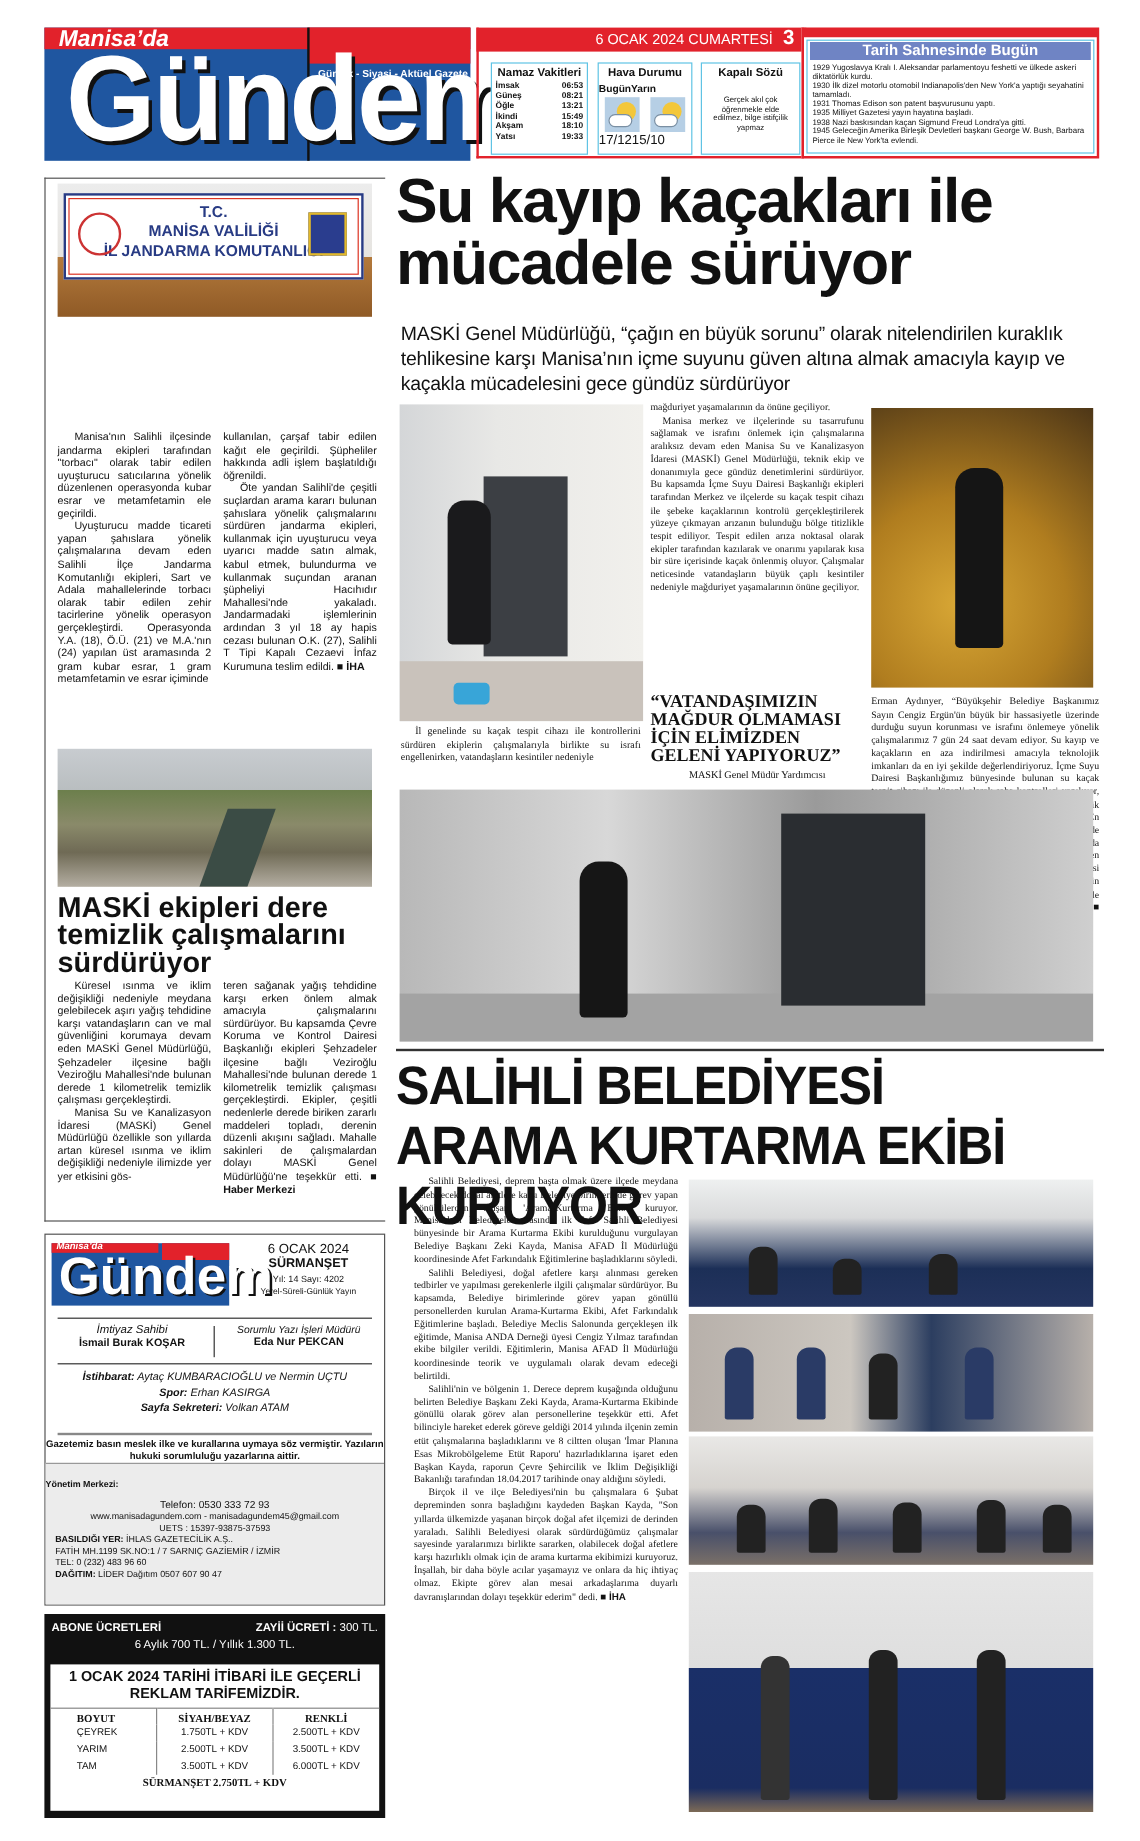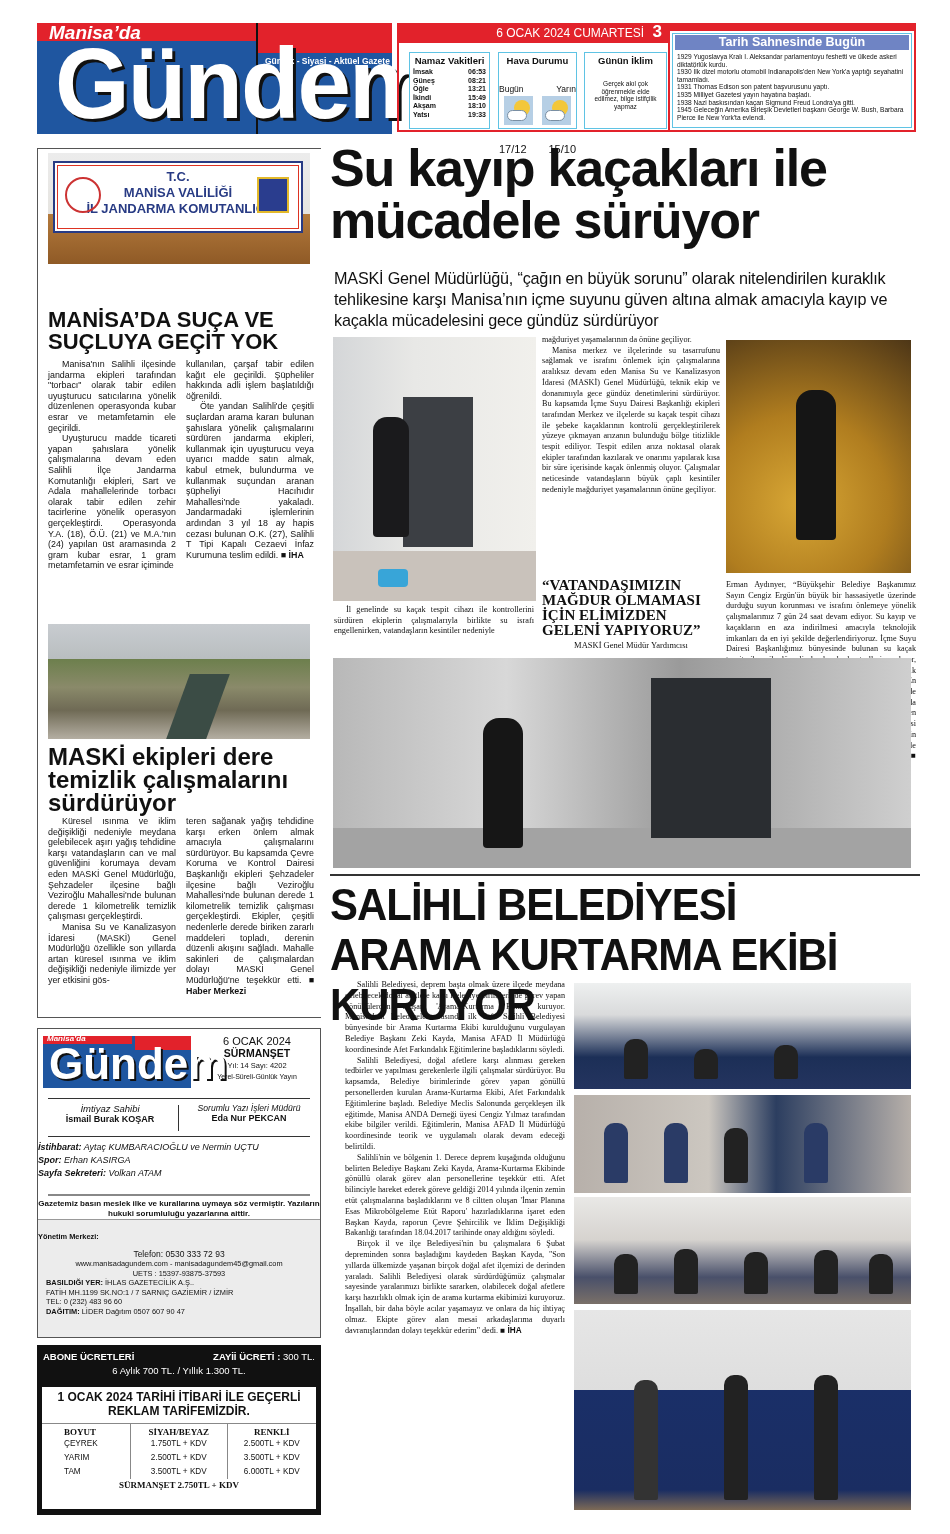--- a/index.html
+++ b/index.html
@@ -16,26 +16,26 @@
 #infobox{left:397px;top:23px;width:273px;height:109px;border:2px solid #e2222b;border-top:none}
 #infobox .datebar{position:absolute;left:-2px;top:0;width:275px;height:20px;background:#e2222b;color:#fff;font-size:12px;text-align:right;padding-right:28px;line-height:20px}
 #infobox .pagenum{position:absolute;right:6px;top:-1px;color:#fff;font-weight:bold;font-size:17px}
 .box{position:absolute;border:1.5px solid #5fc3e4;background:#fff}
 .box h4{font-size:9.5px;font-weight:bold;text-align:center;margin-top:2px}
 .prayer{left:10px;top:29px;width:81px;height:77px}
 .prayer table{width:100%;font-size:7px;font-weight:bold;border-collapse:collapse;margin-top:2px;padding:0 3px}
 .prayer td{padding:0 3px;line-height:8.6px}
 .prayer td.t{text-align:right}
 .weather{left:99px;top:29px;width:79px;height:77px}
-.weather .days{display:flex;justify-content:space-between;font-size:8.5px;font-weight:normal;margin-top:18px}
+.weather .days{display:flex;justify-content:flex-start;font-size:8.5px;font-weight:bold;margin-top:3px}
 .weather .icons{display:flex;justify-content:space-around;margin-top:2px}
 .wicon{width:29px;height:29px;background:#b6cfe5;position:relative;overflow:hidden}
 .wicon .sun{position:absolute;right:3px;top:4px;width:16px;height:16px;border-radius:50%;background:#f3c73a}
 .wicon .cloud{position:absolute;left:3px;top:14px;width:20px;height:11px;border-radius:6px;background:#fff;border:1px solid #7a8fa3}
-.weather .temps{display:flex;justify-content:space-between;font-size:11px;margin-top:18px}
+.weather .temps{display:flex;justify-content:flex-start;font-size:11px;margin-top:1px}
 .quote{left:185px;top:29px;width:83px;height:77px}
 .quote p{font-size:6.5px;text-align:center;margin-top:14px;padding:0 5px;line-height:7.5px}
 #tarih{left:668px;top:23px;width:248px;height:109px;border:2px solid #e2222b;border-top:8px solid #e2222b;background:#fff}
 #tarih .inner{position:absolute;left:2px;top:2px;right:2px;bottom:2px;border:1px solid #5fc3e4}
 #tarih .title{background:#6f84c4;color:#fff;font-weight:bold;font-size:12.5px;text-align:center;line-height:15px;margin:1px 2px}
 #tarih ul{list-style:none;font-size:6.6px;line-height:7.6px;padding:2px 4px}
 
 #leftcol{left:37px;top:148px;width:284px;height:870px;border:1.5px solid #555;border-right:none}
 .photo{position:absolute;overflow:hidden}
 #p-jandarma{left:10px;top:4px;width:262px;height:111px;background:linear-gradient(#ececec 0,#e6e4e0 55%,#b47a3c 55%,#8f5a26 100%)}
@@ -62,21 +62,21 @@
 #mini-logo .g{position:absolute;left:6px;top:4px;color:#fff;font-weight:bold;font-size:44px;line-height:48px;text-shadow:2px 2px 0 #111}
 .imp-date{position:absolute;left:160px;top:6px;width:118px;text-align:center}
 .imp-date .d1{font-size:11px}
 .imp-date .d2{font-size:10.5px;font-weight:bold}
 .imp-date .d3{font-size:7.5px;margin-top:2px}
 .imp-date .d4{font-size:7px;margin-top:3px}
 .hr{position:absolute;left:10px;right:10px;height:1px;background:#333}
 .imp-block{position:absolute;text-align:center;font-size:9.5px}
 .imp-block .i{font-style:italic}
 .imp-block .b{font-weight:bold;font-size:9px}
-.imp-staff{position:absolute;left:0;width:100%;top:112px;text-align:left;font-size:9px;font-style:italic;line-height:13px}
+.imp-staff{position:absolute;left:0;width:100%;top:112px;text-align:center;font-size:9px;font-style:italic;line-height:13px}
 .imp-staff b{font-weight:bold}
 .imp-note{position:absolute;left:0;width:100%;top:170px;text-align:center;font-size:8px;font-weight:bold;line-height:10px}
 .imp-mgmt{position:absolute;left:0;top:190px;width:100%;height:118px;background:#ececec;border-top:1px solid #999;font-size:7.4px;line-height:9.5px}
 .imp-mgmt .t{text-align:left;font-weight:bold;margin-top:12px}
 .imp-mgmt .ctr{text-align:center}
 .imp-mgmt .lft{padding-left:8px}
 
 #abone{left:37px;top:1345px;width:284px;height:170px;background:#111;color:#fff}
 #abone .row1{display:flex;justify-content:space-between;padding:6px 6px 0 6px;font-size:9.5px}
 #abone .row1 b{font-weight:bold}
@@ -184,21 +184,21 @@
           <div class="sun"></div>
           <div class="cloud"></div>
         </div>
     </div>
     <div class="temps">
       <span>17/12</span>
       <span>15/10</span>
     </div>
   </div>
   <div class="box quote">
-    <h4>Günün İklim</h4>
+    <h4>Kapalı Sözü</h4>
     <p>Gerçek akıl çok öğrenmekle elde edilmez, bilge istifçilik yapmaz</p>
   </div>
 </div>
 
 <div id="tarih" class="abs">
   <div class="inner">
     <div class="title">Tarih Sahnesinde Bugün</div>
     <ul>
       <li>1929 Yugoslavya Kralı I. Aleksandar parlamentoyu feshetti ve ülkede askeri diktatörlük kurdu.</li>
       <li>1930 İlk dizel motorlu otomobil Indianapolis'den New York'a yaptığı seyahatini tamamladı.</li>
@@ -213,21 +213,20 @@
 <div id="leftcol" class="abs">
   <div id="p-jandarma" class="photo">
     <div class="sign">
       <div class="seal"></div>
       <div class="emb"></div>
       <div style="margin-top:6px">T.C.</div>
       <div>MANİSA VALİLİĞİ</div>
       <div>İL JANDARMA KOMUTANLIĞI</div>
     </div>
   </div>
-  <h2 id="h-suca" class="h-left">MANİSA’DA SUÇA VE SUÇLUYA GEÇİT YOK</h2>
   <div id="t-suca" class="cols2">
     <div class="c">
       <p>Manisa'nın Salihli ilçesinde jandarma ekipleri tarafından "torbacı" olarak tabir edilen uyuşturucu satıcılarına yönelik düzenlenen operasyonda kubar esrar ve metamfetamin ele geçirildi.</p>
       <p>Uyuşturucu madde ticareti yapan şahıslara yönelik çalışmalarına devam eden Salihli İlçe Jandarma Komutanlığı ekipleri, Sart ve Adala mahallelerinde torbacı olarak tabir edilen zehir tacirlerine yönelik operasyon gerçekleştirdi. Operasyonda Y.A. (18), Ö.Ü. (21) ve M.A.'nın (24) yapılan üst aramasında 2 gram kubar esrar, 1 gram metamfetamin ve esrar içiminde</p>
     </div>
     <div class="c">
       <p style="text-indent:0">kullanılan, çarşaf tabir edilen kağıt ele geçirildi. Şüpheliler hakkında adli işlem başlatıldığı öğrenildi.</p>
       <p><span>Öte yandan Salihli'de çeşitli suçlardan arama kararı bulunan şahıslara yönelik çalışmalarını sürdüren jandarma ekipleri, kullanmak için uyuşturucu veya uyarıcı madde satın almak, kabul etmek, bulundurma ve kullanmak suçundan aranan şüpheliyi Hacıhıdır Mahallesi'nde yakaladı. Jandarmadaki işlemlerinin ardından 3 yıl 18 ay hapis cezası bulunan O.K. (27), Salihli T Tipi Kapalı Cezaevi İnfaz Kurumuna teslim edildi.</span> <b class="badge">■ <span>İHA</span></b></p>
     </div>
   </div>

